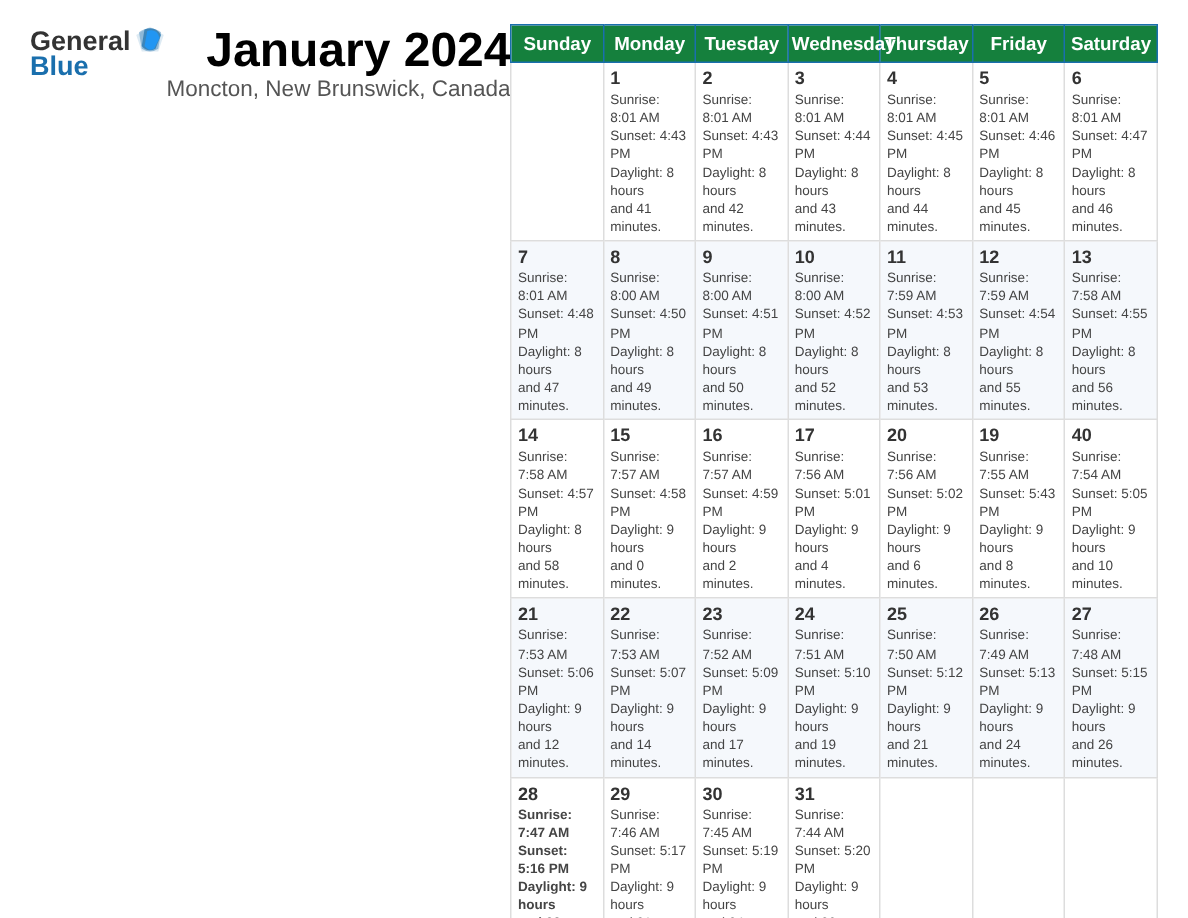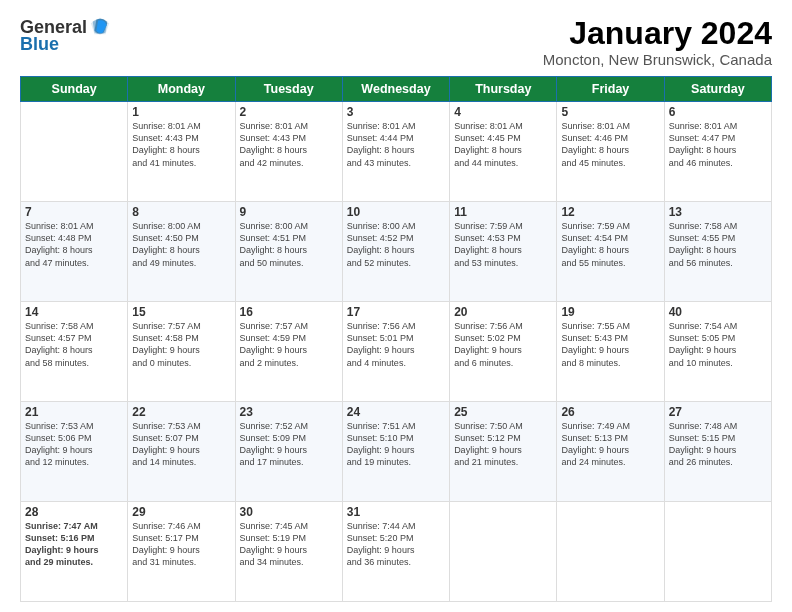--- a/index.html
+++ b/index.html
@@ -8,21 +8,21 @@
       background: #fff;
       width: 792px;
       height: 612px;
       overflow: hidden;
     }
     .page {
       width: 792px;
       height: 612px;
       padding: 16px 20px 10px 20px;
       display: flex;
-      flex-direction: column;
+      flex-direction: row;
     }
     .header {
       display: flex;
       justify-content: space-between;
       align-items: flex-start;
       margin-bottom: 8px;
     }
     .logo {
       display: flex;
       align-items: center;

